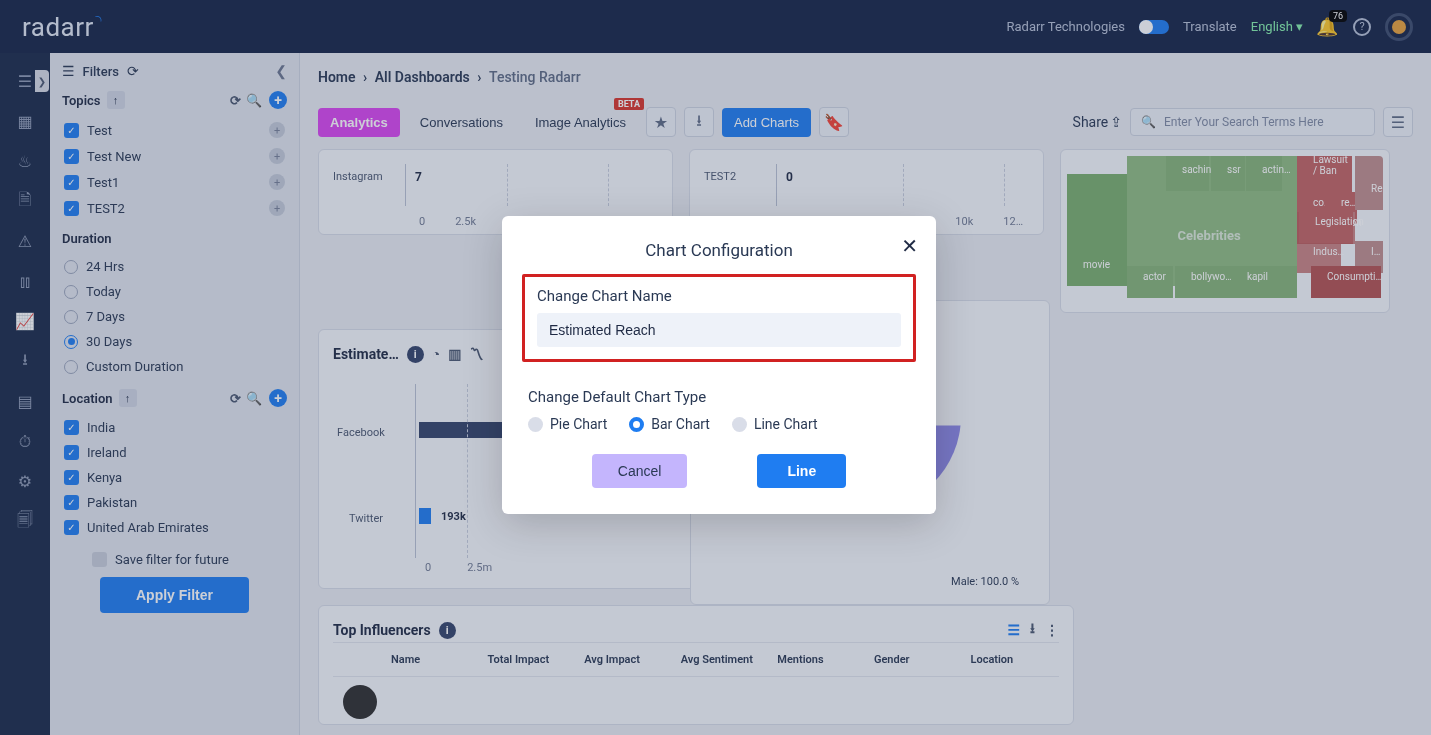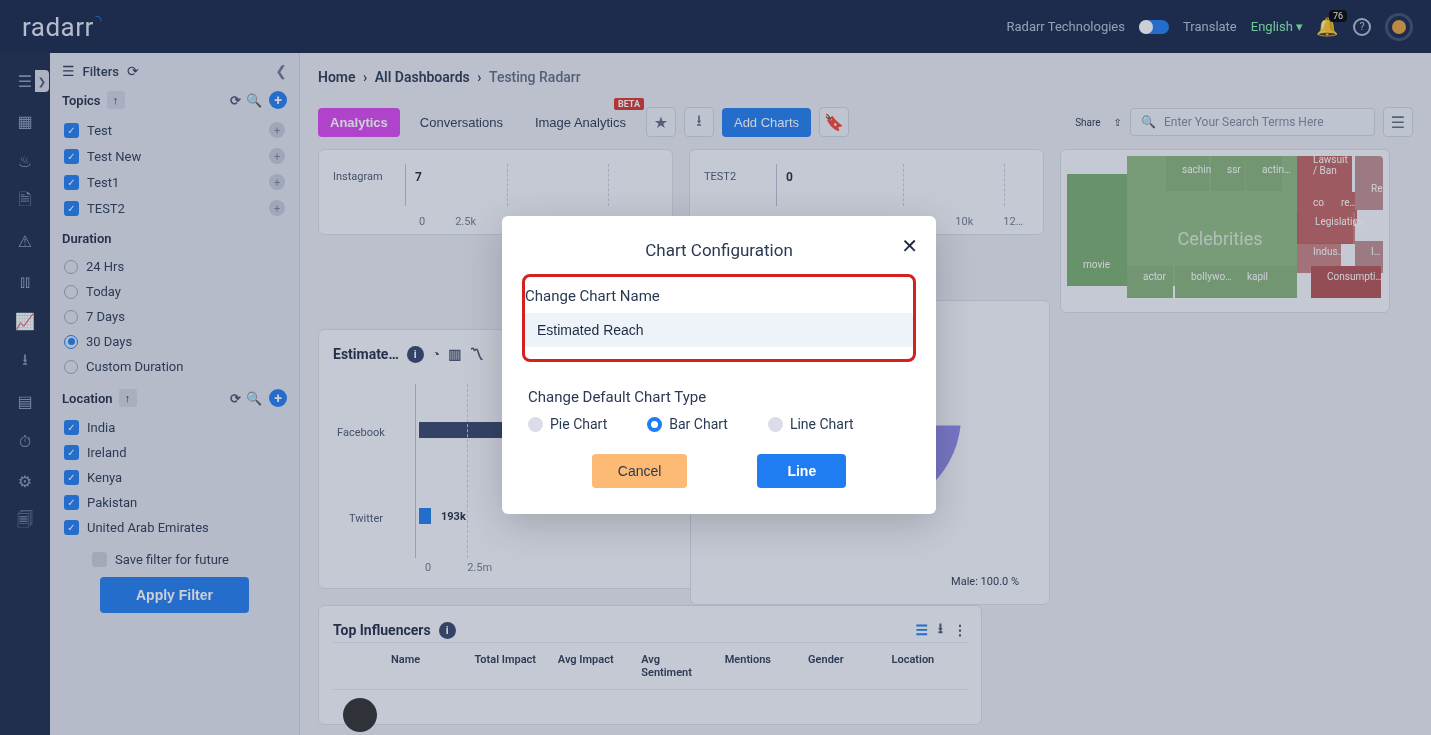--- a/index.html
+++ b/index.html
@@ -86,21 +86,21 @@
 .breadcrumb .sep{margin:0 4px;color:#2a3954;}
 .breadcrumb .cur{color:#5e6b85;font-weight:500;}
 
 .nav-row{display:flex;align-items:center;gap:8px;margin-bottom:12px;}
 .tabbtn{border:none;background:transparent;padding:7px 12px;border-radius:4px;font-size:13px;color:#2a3954;}
 .tabbtn.active{background:#d946ef;color:#fff;font-weight:600;}
 .tab-wrap{position:relative;}
 .beta{position:absolute;top:-10px;right:-6px;background:#d9342b;color:#fff;font-size:9px;border-radius:2px;padding:1px 4px;font-weight:700;}
 .star,.dl-ic,.bm-ic{width:30px;height:30px;border:1px solid #cdd3e0;border-radius:4px;display:flex;align-items:center;justify-content:center;color:#5e6b85;background:#edf0f7;}
 .addcharts{background:#1f7df1;color:#fff;border:none;border-radius:4px;padding:7px 12px;font-size:13px;font-weight:500;}
-.share{display:flex;align-items:center;gap:13px;margin-left:auto;color:#2a3954;font-size:10px;}
+.share{display:flex;align-items:center;gap:2px;margin-left:auto;color:#2a3954;font-size:14px;}
 .search-wide{display:flex;align-items:center;gap:8px;background:#edf0f7;border:1px solid #cdd3e0;border-radius:4px;padding:6px 10px;font-size:12px;color:#7f8aa3;width:245px;}
 .filter-chip{width:30px;height:30px;border:1px solid #cdd3e0;border-radius:4px;display:flex;align-items:center;justify-content:center;color:#5e6b85;background:#edf0f7;}
 
 .minicard{background:#f5f7fb;border:1px solid #d6dbe7;border-radius:6px;padding:10px 12px;font-size:12px;color:#2a3954;}
 .minicard.h1{height:86px;position:relative;}
 .axis-row{display:flex;gap:30px;color:#6f7a93;font-size:11px;position:absolute;bottom:6px;left:100px;}
 .bar-label{color:#4a5770;font-size:11px;position:absolute;left:14px;top:20px;}
 .bar-val{position:absolute;left:96px;top:20px;font-weight:700;color:#1f2a44;}
 .bar-track{position:absolute;left:86px;right:14px;top:14px;bottom:28px;border-left:1px solid #b8c0d3;}
 .bar-track .grid-v{position:absolute;top:0;bottom:0;border-left:1px dashed #c6cddd;}
@@ -116,21 +116,21 @@
 .reach-bar{position:absolute;height:16px;background:#33436a;}
 .chev-r{position:absolute;right:-34px;top:50%;transform:translateY(-50%);width:26px;height:40px;display:flex;align-items:center;justify-content:center;color:#8692ac;font-size:22px;}
 .axis-ticks{position:absolute;left:106px;bottom:14px;display:flex;gap:36px;font-size:11px;color:#6f7a93;}
 
 .pie-arc{position:absolute;top:300px;left:690px;width:360px;height:305px;border:1px solid #d6dbe7;border-radius:6px;background:#f5f7fb;}
 .pie{width:190px;height:190px;border-radius:50%;background:#8d88e6;position:absolute;left:80px;top:20px;clip-path: inset(55% 0 0 0);}
 .pie-label{position:absolute;right:30px;bottom:16px;font-size:11px;color:#2a3954;}
 
 .treemap{height:150px;position:relative;border-radius:4px;overflow:hidden;}
 .tm-cell{position:absolute;color:#fff;font-size:10px;padding:16px;display:flex;align-items:flex-end;}
-.tm-big-label{position:absolute;left:35%;top:48%;font-size:18px;color:#dbe8d8;font-weight:400;}
+.tm-big-label{position:absolute;left:35%;top:48%;font-size:13px;color:#dbe8d8;font-weight:700;}
 
 .influ{height:120px;margin-top:16px;}
 .tbl-head{display:flex;font-size:11px;color:#2a3954;font-weight:600;border-top:1px solid #dfe3ed;border-bottom:1px solid #dfe3ed;}
 .tbl-head div{padding:10px 8px;}
 .avatar-sm{width:34px;height:34px;border-radius:50%;background:#2e2e2e;margin:8px 0 0 10px;}
 
 
 .dim {
   position: fixed;
   top: 53px;
@@ -142,29 +142,29 @@
 }
 .dim-top{position:fixed;top:0;left:0;right:0;height:53px;background:rgba(51,62,93,.25);z-index:40;pointer-events:none;}
 
 .modal{
   position:fixed; z-index:50; left:502px; top:216px; width:434px;
   background:#fff; border-radius:6px; box-shadow:0 10px 40px rgba(0,0,0,.18);
   padding:24px 26px 26px;
 }
 .modal-title{text-align:center;color:#2a3954;font-size:17px;margin-bottom:20px;}
 .modal-close{position:absolute;top:18px;right:18px;font-size:20px;color:#1f2a44;cursor:pointer;}
-.hl-box{border:3px solid #d12121;padding:10px 0 12px;margin:-6px -6px 26px;border-radius:8px;}
+.hl-box{border:3px solid #d12121;padding:10px 12px 12px;margin:-6px -6px 26px;border-radius:2px;}
 .fld-label{color:#2a3954;font-size:15px;margin-bottom:8px;}
 .fld-input{width:100%;background:#eef2f9;border:none;border-radius:3px;padding:9px 12px;font-size:14px;color:#1f2a44;outline:none;}
-.radio-row{display:flex;gap:40px;align-items:center;margin-top:10px;font-size:14px;color:#2a3954;}
+.radio-row{display:flex;gap:22px;align-items:center;margin-top:10px;font-size:14px;color:#2a3954;}
 .radio-row label{display:flex;align-items:center;gap:7px;}
 .r{width:15px;height:15px;border-radius:50%;background:#d9dde8;display:inline-block;}
 .r.on{background:#fff;border:4px solid #1f7df1;}
 .modal-actions{display:flex;justify-content:center;gap:70px;margin-top:22px;}
-.btn-cancel{background:#fdba74;color:#2a3954;border:none;border-radius:4px;padding:9px 26px;font-size:14px;}
+.btn-cancel{background:#c4b5fd;color:#2a3954;border:none;border-radius:4px;padding:9px 26px;font-size:14px;}
 .btn-save{background:#1f7df1;color:#fff;border:none;border-radius:4px;padding:9px 30px;font-size:14px;font-weight:600;}
 </style>
 </head>
 <body>
 
 <div class="topbar">
   <div class="logo">
     <span>radarr</span>
       <span class="logo-wifi">⁀</span>
   </div>
@@ -402,21 +402,21 @@
     <div style="position:absolute;left:96px;top:54px;bottom:30px;border-left:1px solid #b8c0d3"></div>
     <div style="position:absolute;left:148px;top:54px;bottom:30px;border-left:1px dashed #c6cddd"></div>
     <div class="axis-ticks">
         <span>0</span>
         <span>2.5m</span>
       </div>
     <span style="position:absolute;right:14px;bottom:10px;color:#4a5770">⛶</span>
     <span class="chev-r">❯</span>
   </div>
 
-  <div class="card influ" style="width:664px">
+  <div class="card influ" style="width:756px">
     <div class="card-head">
       <span>Top Influencers</span>
       <span class="info">i</span>
       <span class="right">
         <span class="ic blue">☰</span>
         <span class="ic">⭳</span>
         <span class="ic">⋮</span>
       </span>
     </div>
     <div class="tbl-head" id="tblhead">

